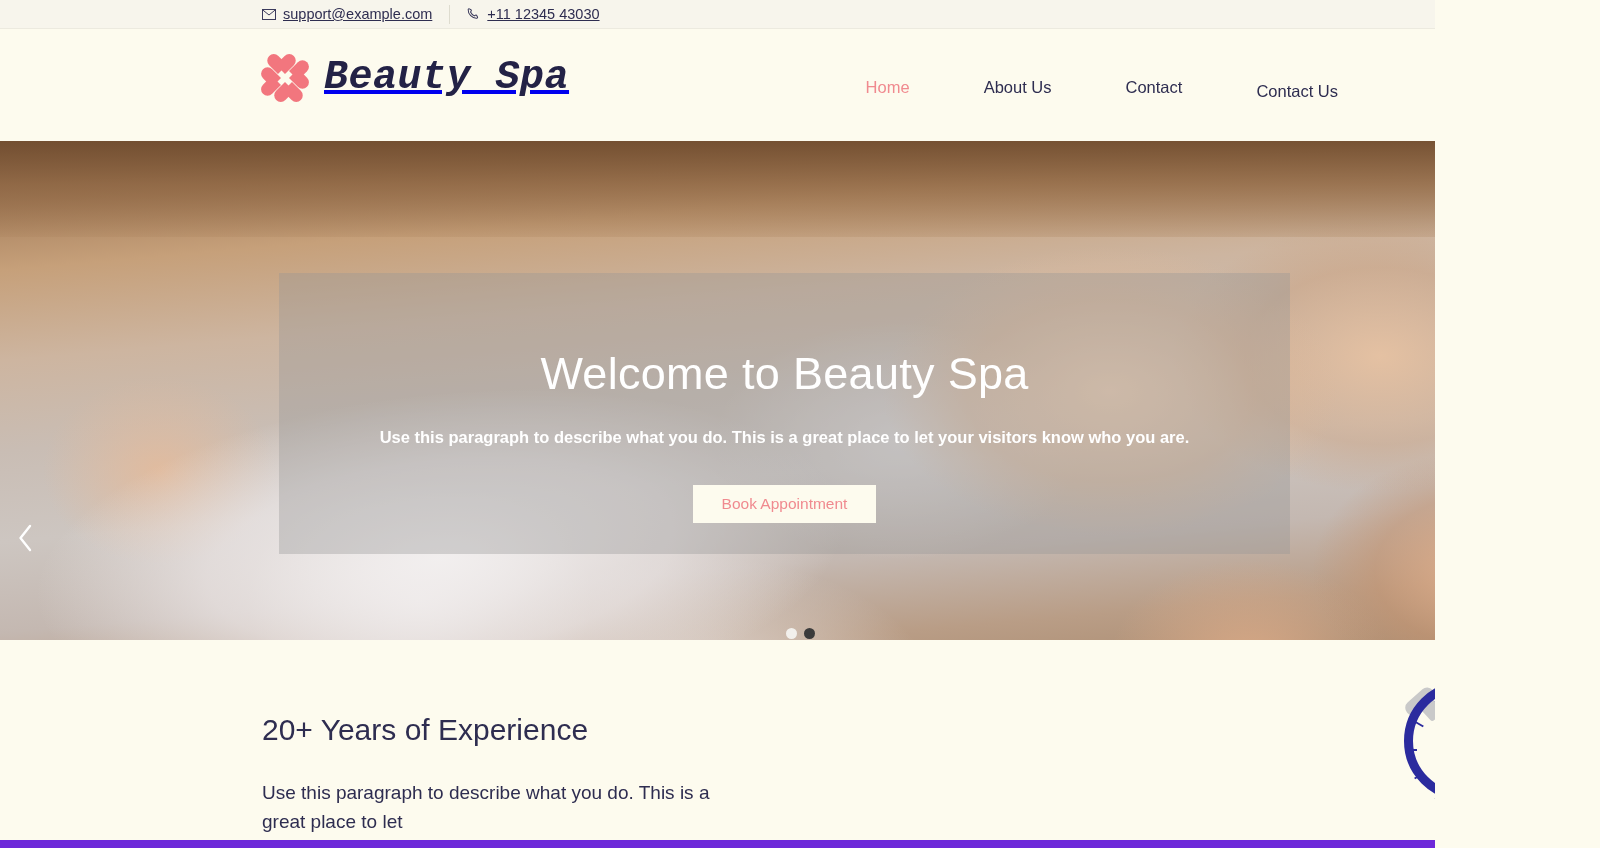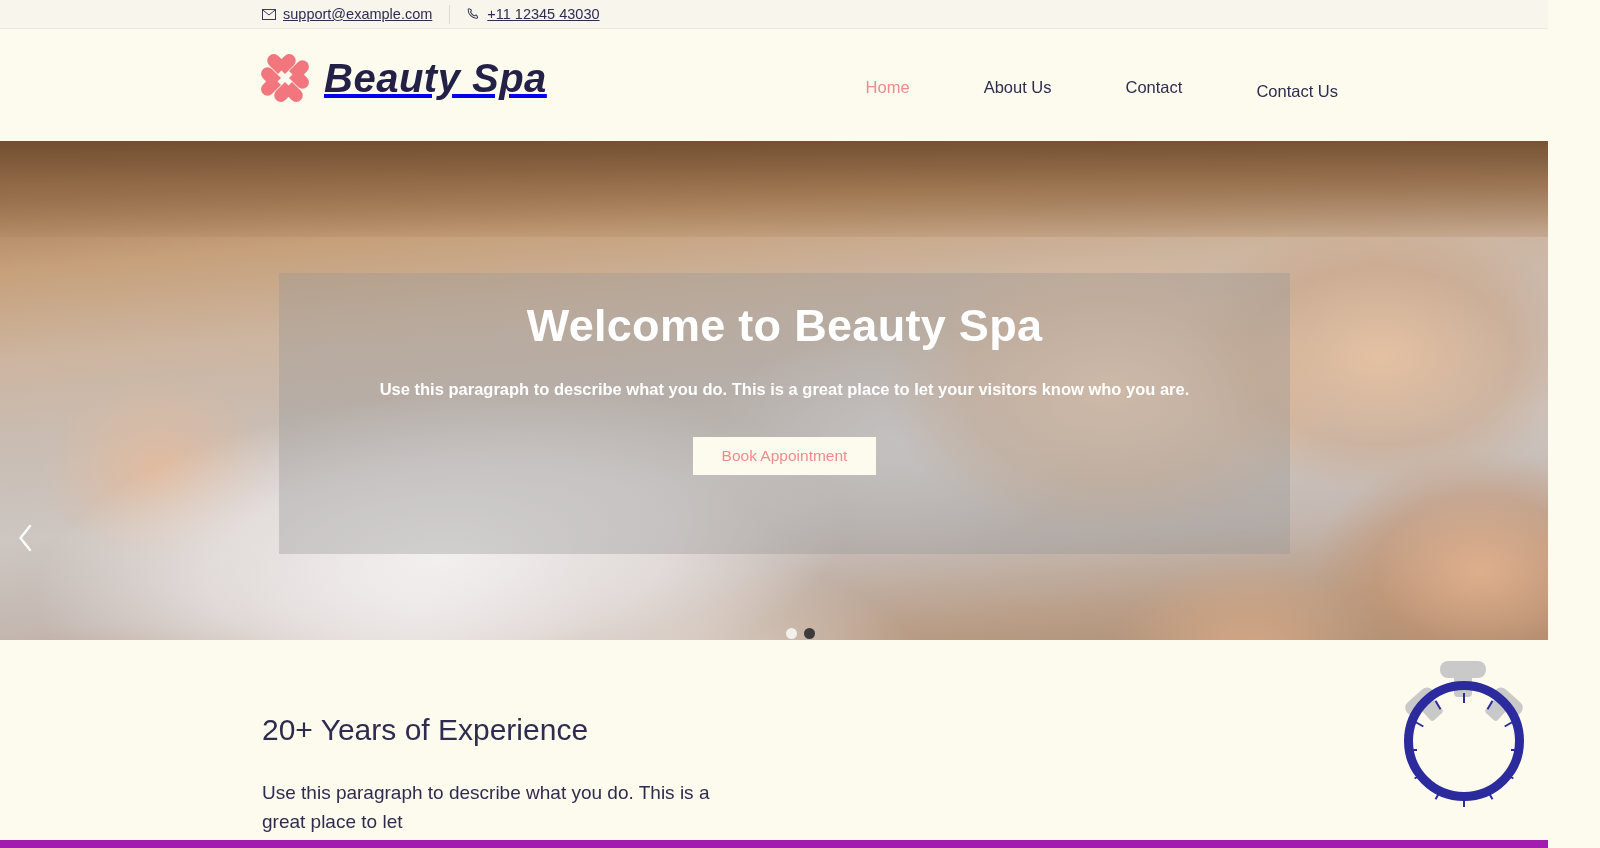--- a/index.html
+++ b/index.html
@@ -7,23 +7,23 @@
   html, body {
     width: 1600px;
     height: 848px;
     overflow: hidden;
     font-family: "Liberation Sans", sans-serif;
     background: #fdfbee;
   }
 
   #page {
     position: relative;
-    width: 1548px;
+    width: 1435px;
     height: 848px;
-    background: #a21caf;
+    background: #6d28d9;
     overflow: hidden;
   }
 
   
   .topbar {
     position: absolute;
     top: 0; left: 0;
     width: 1600px;
     height: 29px;
     background: #f7f5ec;
@@ -95,21 +95,21 @@
     left: 5px;
   }
   .logo-mark .heart::before { transform: rotate(-45deg); transform-origin: 0 100%; }
   .logo-mark .heart::after  { transform: rotate(45deg);  transform-origin: 100% 100%; left: -1px; }
   .heart.h-top    { top: -2px;  left: 11px; transform: rotate(0deg); }
   .heart.h-right  { top: 11px;  left: 24px; transform: rotate(90deg); }
   .heart.h-bottom { top: 24px;  left: 11px; transform: rotate(180deg); }
   .heart.h-left   { top: 11px;  left: -2px; transform: rotate(270deg); }
 
   .brand-name {
-    font-family: Liberation Sans, sans-serif;
+    font-family: Liberation Mono, monospace;
     font-size: 40px;
     font-style: italic;
     font-weight: bold;
     color: #232246;
     letter-spacing: 0.5px;
     line-height: 1;
     white-space: nowrap;
   }
 
   .mainnav {
@@ -182,23 +182,23 @@
     left: 279px;
     top: 132px;
     width: 1011px;
     height: 281px;
     background: rgba(150,150,150,0.36);
     display: flex;
     flex-direction: column;
     align-items: center;
   }
   .hero-title {
-    margin-top: 28px;
+    margin-top: 76px;
     font-size: 45px;
-    font-weight: bold;
+    font-weight: normal;
     color: #ffffff;
     letter-spacing: 0.3px;
     line-height: 1.1;
     text-align: center;
   }
   .hero-sub {
     margin-top: 27px;
     font-size: 16.5px;
     font-weight: bold;
     color: #ffffff;

